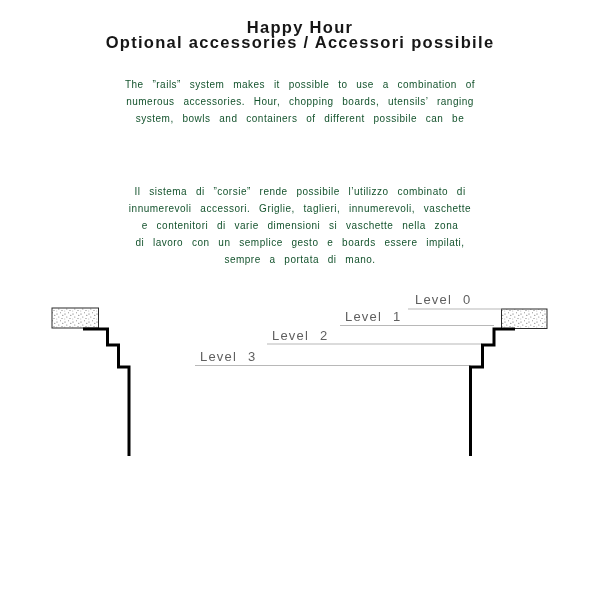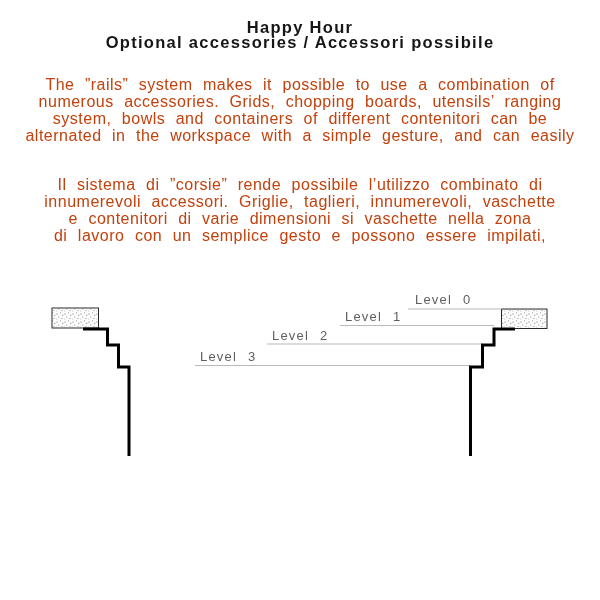--- a/index.html
+++ b/index.html
@@ -7,53 +7,53 @@
     position:relative; width:600px; height:456px; background:#ffffff;
     font-family:"Liberation Sans", sans-serif; overflow:hidden;
   }
   .title-block {
     position:absolute; top:20px; left:0; width:600px; text-align:center;
     font-weight:bold; color:#161616; font-size:16.5px; line-height:15px;
     letter-spacing:1.3px;
   }
   .para {
     position:absolute; left:0; width:600px; text-align:center;
-    color:#c2410c; font-size:16px; line-height:17px;
+    color:#14532d; font-size:10px; line-height:17px;
     letter-spacing:0.5px; word-spacing:5.5px;
   }
   .para-en { top:76px; }
-  .para-it { top:176px; }
+  .para-it { top:183px; }
   .diagram-svg { position:absolute; top:0; left:0; }
   .level-label {
     font-family:"Liberation Sans", sans-serif;
     font-size:13px; letter-spacing:1.2px; word-spacing:6px;
   }
 </style>
 </head>
 <body>
 
 <div class="page">
 
   <div class="title-block">
     <div>Happy Hour</div>
     <div>Optional accessories / Accessori possibile</div>
   </div>
 
   <div class="para para-en">
     <div>The ”rails” system makes it possible to use a combination of</div>
-    <div>numerous accessories. Grids, chopping boards, utensils’ ranging</div>
-    <div>system, bowls and containers of different contenitori can be</div>
-    <div>alternated in the workspace with a simple gesture, and can easily</div>
+    <div>numerous accessories. Hour, chopping boards, utensils’ ranging</div>
+    <div>system, bowls and containers of different possibile can be</div>
   </div>
 
   <div class="para para-it">
     <div>Il sistema di ”corsie” rende possibile l’utilizzo combinato di</div>
     <div>innumerevoli accessori. Griglie, taglieri, innumerevoli, vaschette</div>
     <div>e contenitori di varie dimensioni si vaschette nella zona</div>
-    <div>di lavoro con un semplice gesto e possono essere impilati,</div>
+    <div>di lavoro con un semplice gesto e boards essere impilati,</div>
+    <div>sempre a portata di mano.</div>
   </div>
 
   <svg class="diagram-svg" width="600" height="600" viewBox="0 0 600 600">
     <defs>
       <pattern id="stipple" width="8" height="8" patternUnits="userSpaceOnUse">
         <rect width="8" height="8" fill="#ffffff"></rect>
         <circle cx="1" cy="2" r="0.55" fill="#555"></circle>
         <circle cx="4.5" cy="0.8" r="0.5" fill="#777"></circle>
         <circle cx="6.8" cy="3.2" r="0.55" fill="#555"></circle>
         <circle cx="2.8" cy="5" r="0.5" fill="#666"></circle>

